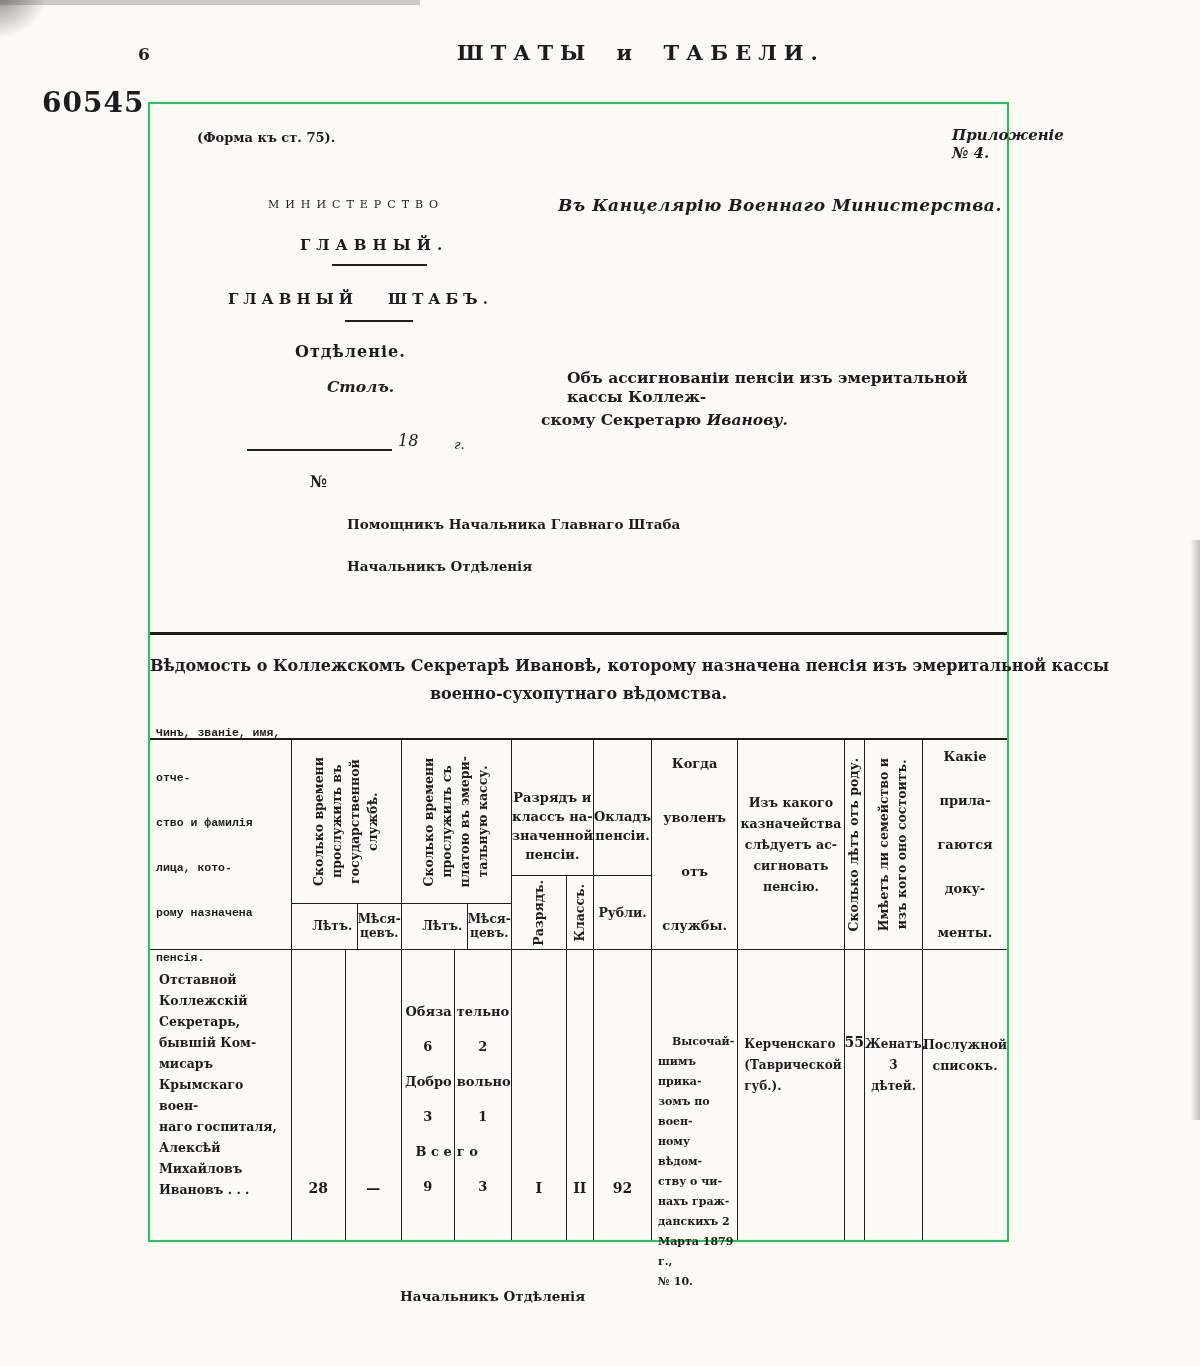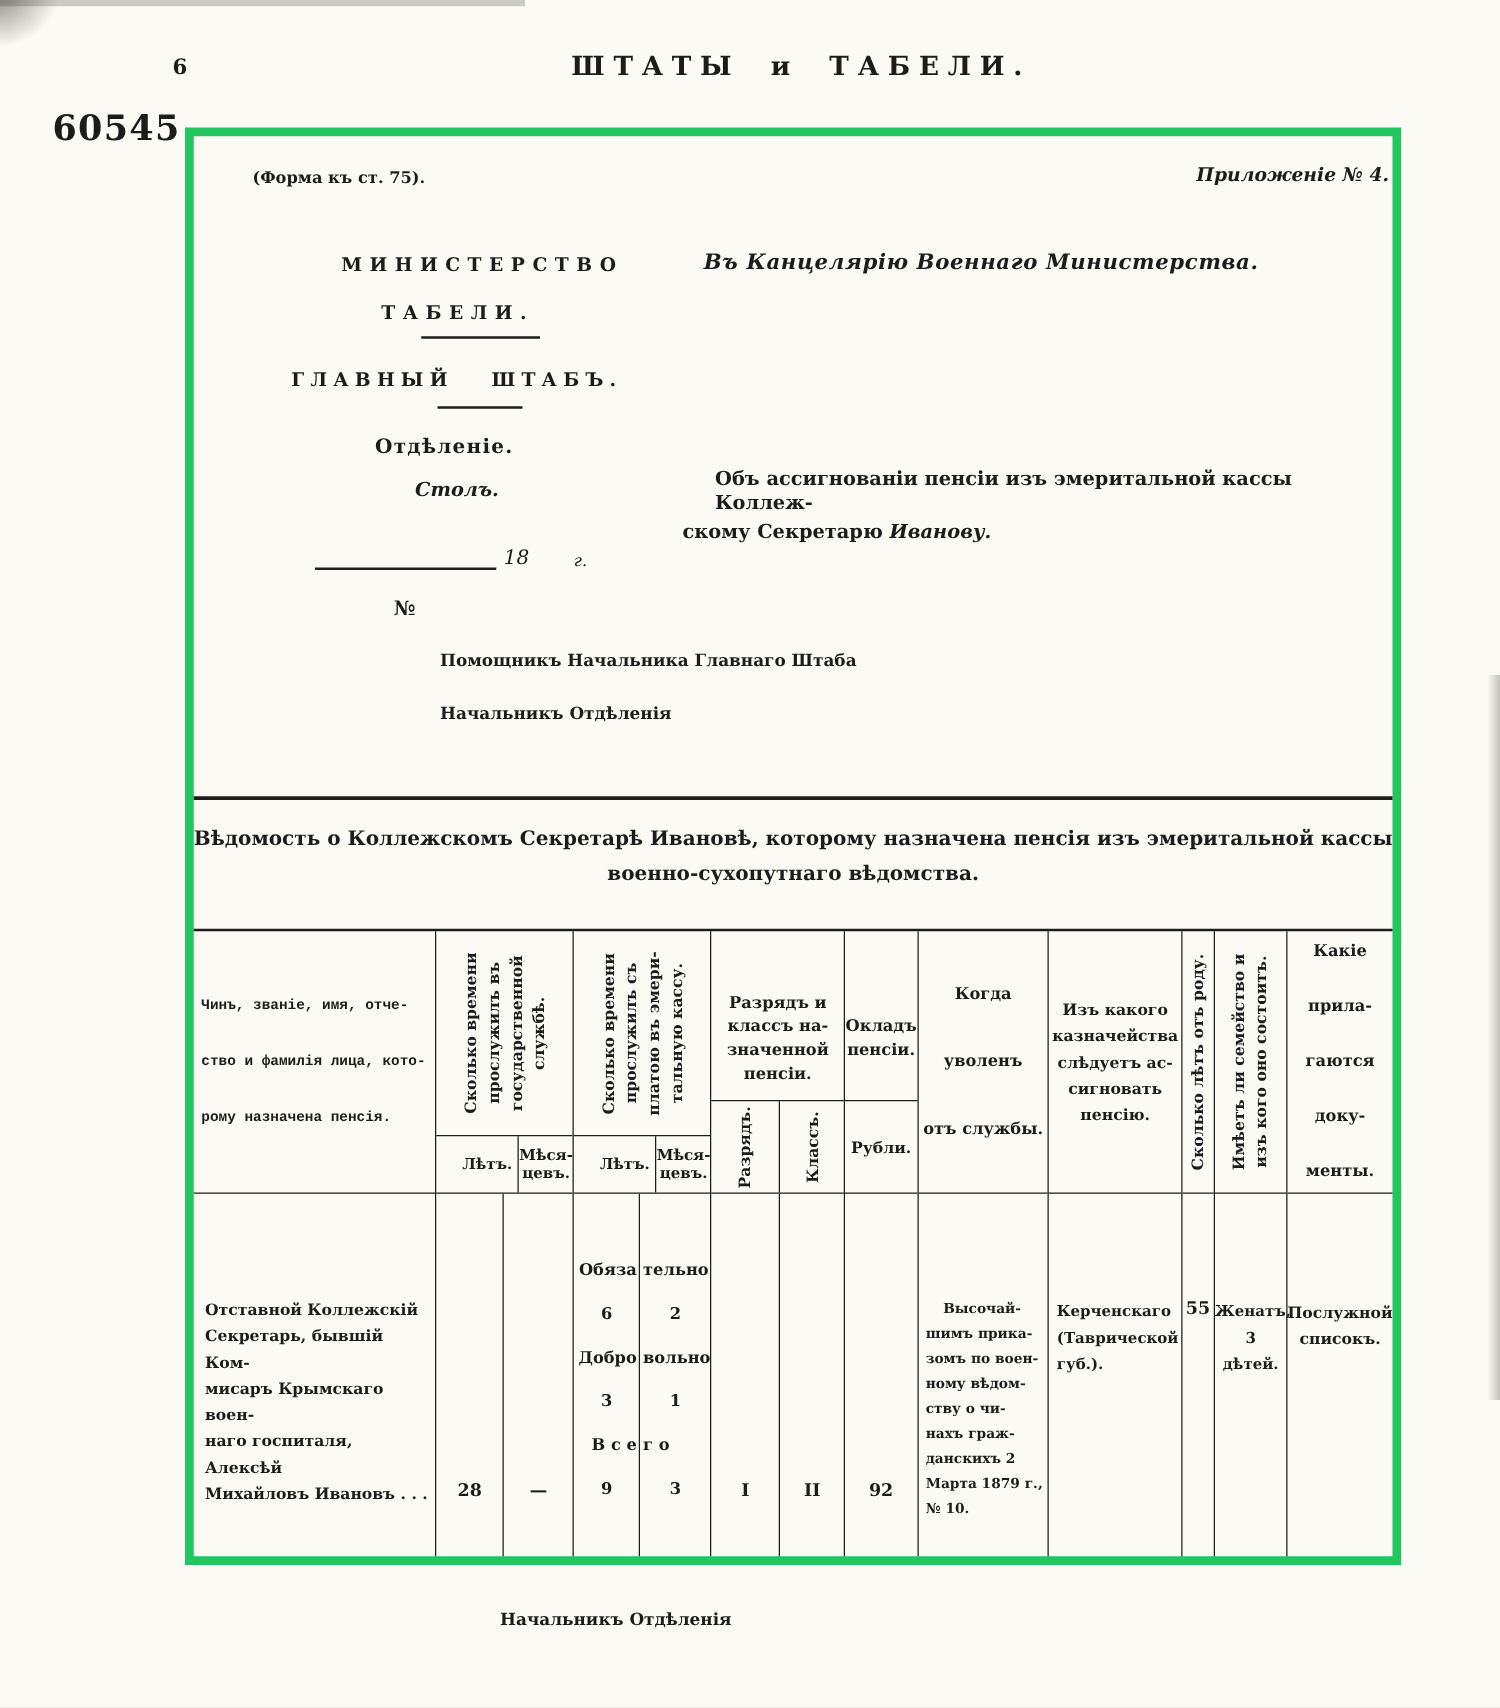--- a/index.html
+++ b/index.html
@@ -17,30 +17,30 @@
     background:radial-gradient(ellipse at 20% 20%, rgba(40,40,40,.55), rgba(40,40,40,0) 65%); }
   .edge-right { position:absolute; right:0; top:540px; width:10px; height:580px;
     background:linear-gradient(to left, rgba(90,88,82,.35), rgba(90,88,82,0)); }
   .edge-top { position:absolute; left:0; top:0; width:420px; height:5px; background:rgba(60,58,52,.25); }
 
   .pagenum { position:absolute; left:138px; top:44px; font-size:17px; font-weight:bold; }
   .page-title { position:absolute; left:0; top:40px; width:100%; padding-left:82px; text-align:center;
     font-size:21px; font-weight:bold; letter-spacing:7px; word-spacing:10px; }
   .docnum { position:absolute; left:42px; top:86px; font-size:28px; font-weight:bold; letter-spacing:1px; }
 
-  .form-box { position:absolute; left:148px; top:102px; width:973px; border:7px solid #22c55e; }
+  .form-box { position:absolute; left:148px; top:102px; width:861px; border:2px solid #22c55e; }
 
   .top { position:relative; height:528px; }
   .abs { position:absolute; }
   .it { font-style:italic; }
   .ml { white-space:pre-line; }
 
   .form-ref   { left:47px;  top:26px;  font-size:13px; font-weight:bold; }
   .annex      { left:802px; top:22px;  font-size:15px; font-weight:bold; font-style:italic; }
-  .m1 { left:118px; top:94px;  font-size:15px; font-weight:bold; letter-spacing:6px; }
+  .m1 { left:118px; top:94px;  font-size:11px; font-weight:normal; letter-spacing:6px; }
   .m2 { left:150px; top:132px; font-size:15px; font-weight:bold; letter-spacing:6px; }
   .rule { position:absolute; background:#1f1f1f; height:2px; }
   .rule-m { left:182px; top:160px; width:95px; }
   .staff { left:78px; top:186px; font-size:15px; font-weight:bold; letter-spacing:5px; word-spacing:20px; }
   .rule-s { left:195px; top:216px; width:68px; }
   .dept { left:145px; top:238px; font-size:16px; font-weight:bold; letter-spacing:1px; }
   .desk { left:177px; top:273px; font-size:15.5px; font-weight:bold; font-style:italic; }
   .date-rule { left:97px; top:345px; width:145px; height:1.5px; }
   .year   { left:248px; top:327px; font-size:16px; font-style:italic; }
   .year-g { left:304px; top:333px; font-size:13px; font-style:italic; }
@@ -115,21 +115,21 @@
   <div class="page-title">ШТАТЫ и ТАБЕЛИ.</div>
   <div class="docnum">60545</div>
 
   <div class="form-box">
 
     <div class="top">
       <div class="abs form-ref">(Форма къ ст. 75).</div>
       <div class="abs annex">Приложеніе № 4.</div>
 
       <div class="abs m1">МИНИСТЕРСТВО</div>
-      <div class="abs m2">ТАБЕЛИ.</div>
+      <div class="abs m2">ГЛАВНЫЙ.</div>
       <div class="rule rule-m"></div>
       <div class="abs staff">ГЛАВНЫЙ ШТАБЪ.</div>
       <div class="rule rule-s"></div>
       <div class="abs dept">Отдѣленіе.</div>
       <div class="abs desk">Столъ.</div>
       <div class="rule date-rule"></div>
       <div class="abs year">18</div>
       <div class="abs year-g">г.</div>
       <div class="abs numsign">№</div>
 

